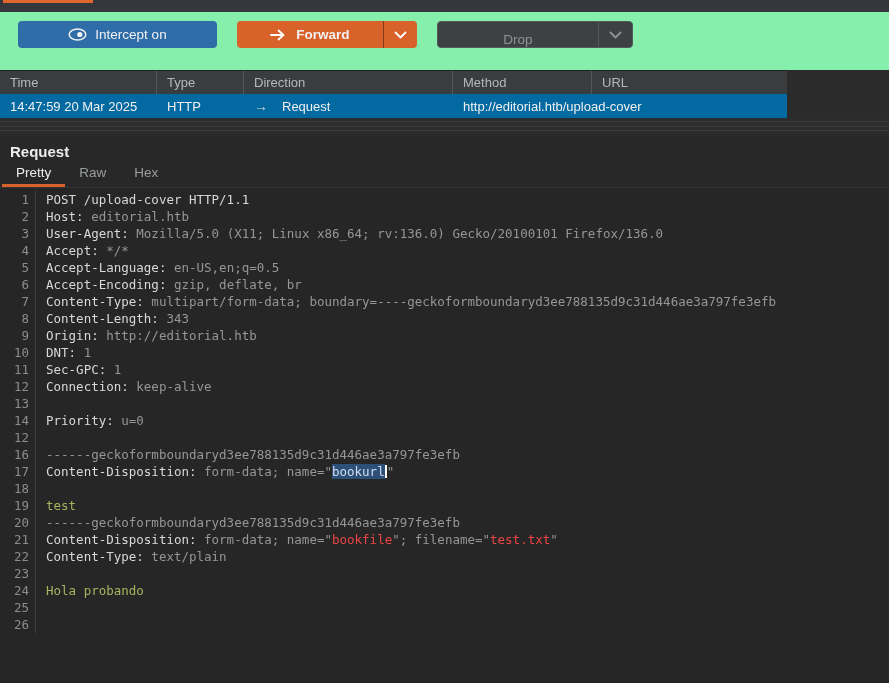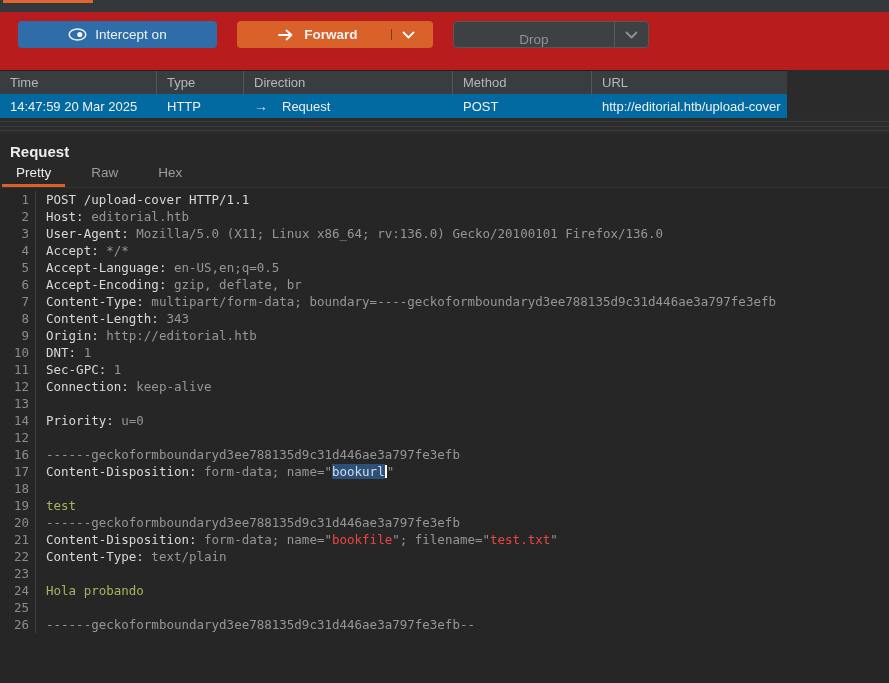--- a/index.html
+++ b/index.html
@@ -12,21 +12,21 @@
   }
 
   
   .top-strip { height: 12px; background: #34373b; position: relative; }
   .top-strip .tab-accent {
     position: absolute; left: 3px; top: 0; width: 90px; height: 3px;
     background: #e0662d;
   }
 
   
-  .toolbar { height: 58px; background: #b91c1c; display: flex; align-items: flex-start; padding: 9px 0 0 18px; gap: 20px; }
+  .toolbar { height: 58px; background: #86efac; display: flex; align-items: flex-start; padding: 9px 0 0 18px; gap: 20px; }
   .btn {
     height: 27px; border-radius: 4px; display: flex; align-items: center; justify-content: center;
     font-size: 13.5px; color: #f2f2f2; cursor: pointer; user-select: none;
   }
   .btn-intercept { width: 199px; background: #2e6da8; gap: 8px; }
   .btn-split { display: flex; align-items: stretch; border-radius: 4px; overflow: hidden; }
   .btn-forward { background: #d9622b; }
   .btn-forward .main { width: 146px; display: flex; align-items: center; justify-content: center; gap: 10px; font-weight: bold; }
   .btn-forward .chev { width: 34px; display: flex; align-items: center; justify-content: center; border-left: 1px solid rgba(60,25,8,0.55); }
   .btn-drop { background: #3e4144; border: 1px solid #56595c; color: #8f9295; }
@@ -47,21 +47,21 @@
   .col-url { flex: 1; border-right: none !important; }
   .dir-arrow { color: #d8dde2; margin-right: 14px; font-size: 14px; }
 
   
   .splitter { height: 16px; background: #2c2c2c; display: flex; flex-direction: column; justify-content: space-evenly; }
   .splitter .ridge { height: 1px; background: #3b3b3b; }
 
   
   .panel-title-bar { height: 26px; background: #282828; display: flex; align-items: flex-end; padding: 0 0 0 10px; }
   .panel-title { font-size: 15px; font-weight: bold; color: #ececec; }
-  .tabs { height: 28px; background: #282828; display: flex; align-items: flex-end; padding-left: 2px; border-bottom: 1px solid #333; gap: 12px; }
+  .tabs { height: 28px; background: #282828; display: flex; align-items: flex-end; padding-left: 2px; border-bottom: 1px solid #333; }
   .tab { padding: 5px 14px 7px 14px; font-size: 13.5px; color: #9a9d9f; cursor: pointer; position: relative; }
   .tab.active { color: #ececec; }
   .tab.active::after { content: ""; position: absolute; left: 0; right: 0; bottom: 0; height: 3px; background: #d9622b; }
 
   
   .editor { height: 495px; background: #262626; overflow: hidden; font-family: "DejaVu Sans Mono", monospace; font-size: 12.5px; padding-top: 3px; }
   .code-line { display: flex; height: 17px; line-height: 17px; white-space: pre; }
   .gutter { width: 36px; flex: 0 0 36px; text-align: right; padding-right: 6px; color: #8a8d8f; border-right: 1px solid #3f3f3f; user-select: none; }
   .code { padding-left: 10px; }
   .seg-name { color: #d8d8d8; }
@@ -83,21 +83,21 @@
   <div class="btn btn-intercept">
     <span>
       <svg class="icon-svg" width="19" height="13" viewBox="0 0 19 13">
         <ellipse cx="9.5" cy="6.5" rx="8.3" ry="5.6" fill="none" stroke="#f2f2f2" stroke-width="1.5"></ellipse>
         <circle cx="11.8" cy="6.5" r="2.6" fill="#f2f2f2"></circle>
       </svg>
     </span>
     <span>Intercept on</span>
   </div>
 
-  <div class="btn-split btn btn-forward" style="padding:8px;">
+  <div class="btn-split btn btn-forward" style="padding:0;">
     <div class="main">
       <span>
         <svg class="icon-svg" width="16" height="12" viewBox="0 0 16 12">
           <path d="M1 6 H13 M8.5 1.5 L13.5 6 L8.5 10.5" fill="none" stroke="#ffffff" stroke-width="1.8" stroke-linecap="round" stroke-linejoin="round"></path>
         </svg>
       </span>
       <span>Forward</span>
     </div>
     <div class="chev">
       <span>
@@ -131,21 +131,20 @@
     <div class="cell col-method">Method</div>
     <div class="cell col-url">URL</div>
   </div>
   <div class="hist-row">
     <div class="cell col-time">14:47:59 20 Mar 2025</div>
     <div class="cell col-type">HTTP</div>
     <div class="cell col-direction">
       <span class="dir-arrow">→</span>
       <span>Request</span>
     </div>
-    <div class="cell col-method">POST</div>
     <div class="cell col-url">http://editorial.htb/upload-cover</div>
   </div>
 </div>
 
 <div class="splitter">
   <div class="ridge"></div>
   <div class="ridge"></div>
   <div class="ridge"></div>
 </div>
 
@@ -178,14 +177,14 @@
     <div class="code-line"><span class="gutter">16</span><span class="code"><span class="seg-value">------geckoformboundaryd3ee788135d9c31d446ae3a797fe3efb</span></span></div>
     <div class="code-line"><span class="gutter">17</span><span class="code"><span class="seg-name">Content-Disposition:</span><span class="seg-value"> form-data; name="</span><span class="seg-selected">bookurl</span><span class="seg-caret"></span><span class="seg-value">"</span></span></div>
     <div class="code-line"><span class="gutter">18</span><span class="code"></span></div>
     <div class="code-line"><span class="gutter">19</span><span class="code"><span class="seg-body">test</span></span></div>
     <div class="code-line"><span class="gutter">20</span><span class="code"><span class="seg-value">------geckoformboundaryd3ee788135d9c31d446ae3a797fe3efb</span></span></div>
     <div class="code-line"><span class="gutter">21</span><span class="code"><span class="seg-name">Content-Disposition:</span><span class="seg-value"> form-data; name="</span><span class="seg-string">bookfile</span><span class="seg-value">"; filename="</span><span class="seg-string">test.txt</span><span class="seg-value">"</span></span></div>
     <div class="code-line"><span class="gutter">22</span><span class="code"><span class="seg-name">Content-Type:</span><span class="seg-value"> text/plain</span></span></div>
     <div class="code-line"><span class="gutter">23</span><span class="code"></span></div>
     <div class="code-line"><span class="gutter">24</span><span class="code"><span class="seg-body">Hola probando</span></span></div>
     <div class="code-line"><span class="gutter">25</span><span class="code"></span></div>
-    <div class="code-line"><span class="gutter">26</span><span class="code"><span class="seg-value">------geckoformboundaryd3ee788135d9c31d446ae3a797fe3efb--</span></span></div>
+    <div class="code-line"><span class="gutter">26</span></div>
   </div>
 
 </body></html>

